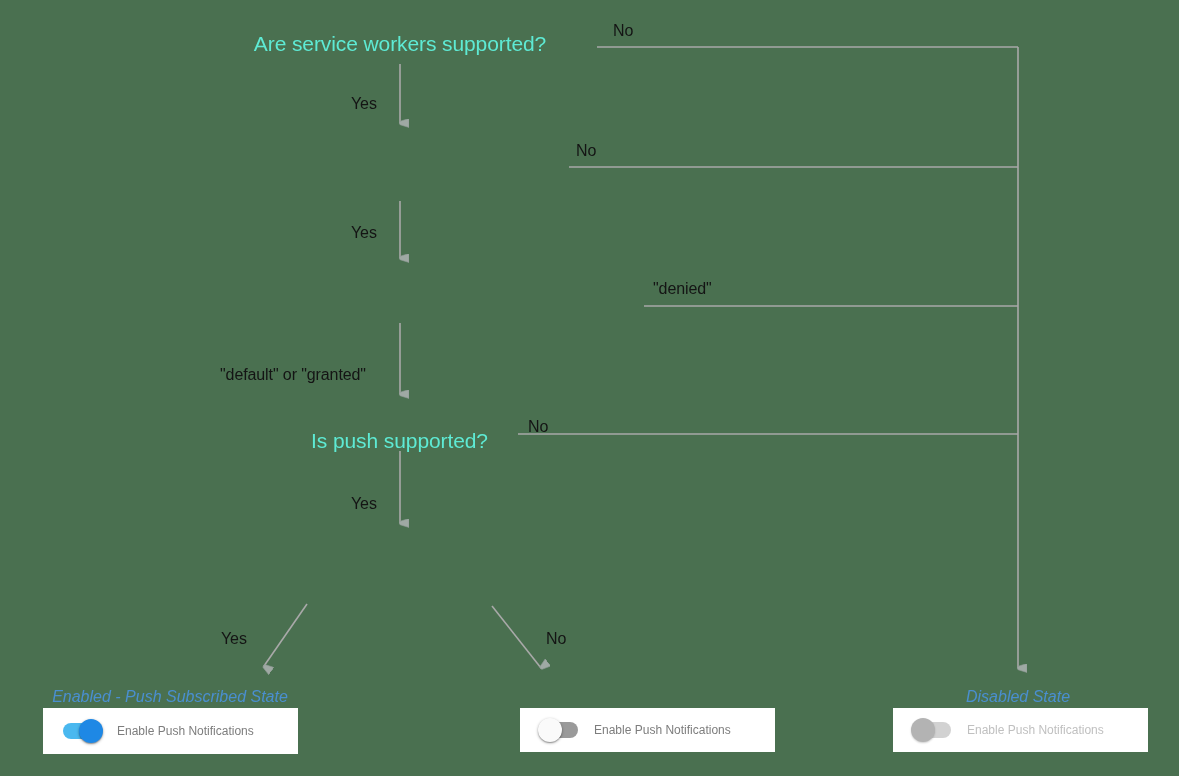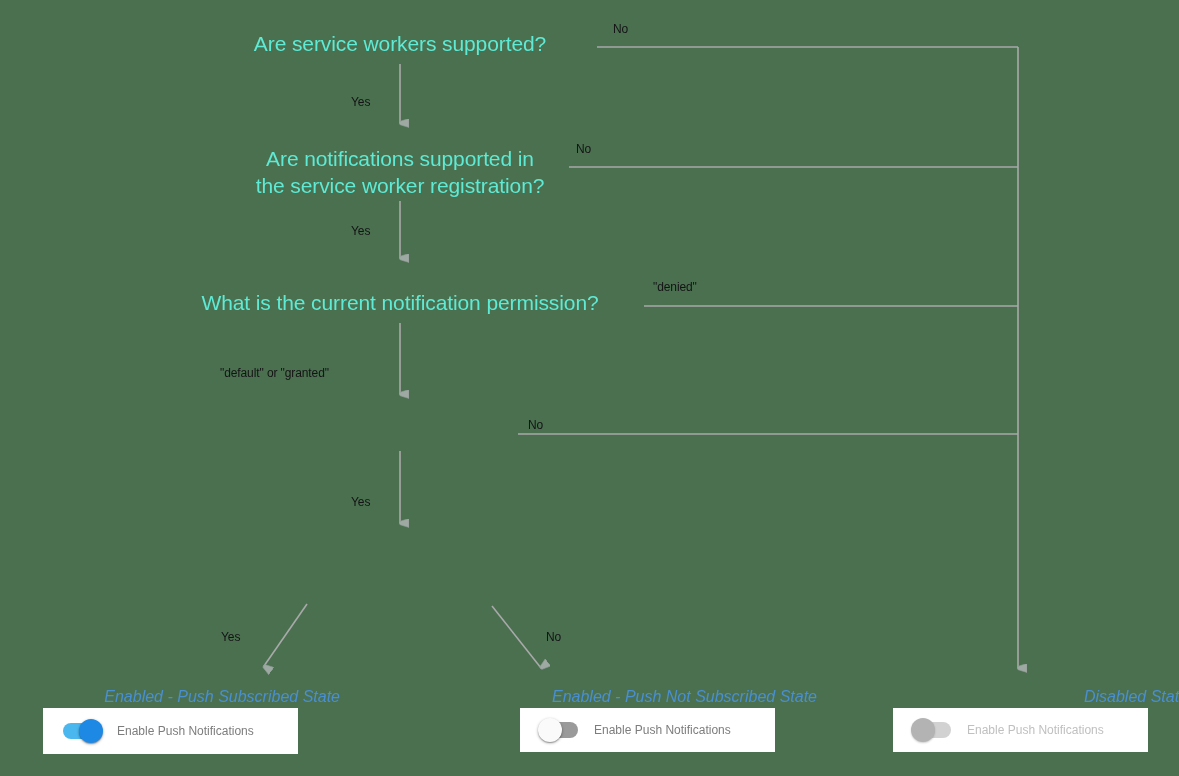--- a/index.html
+++ b/index.html
@@ -35,33 +35,33 @@
     font-size: 21px;
     font-weight: 400;
     line-height: 1.28;
     letter-spacing: -0.1px;
     white-space: pre;
     text-align: center;
   }
   .edge-label {
     position: absolute;
     color: #141414;
-    font-size: 12px;
+    font-size: 16px;
     font-weight: 400;
     white-space: pre;
     letter-spacing: -0.1px;
   }
   .state-caption {
     position: absolute;
     color: #4a8fd0;
     font-size: 16px;
     font-style: italic;
     font-weight: 400;
     white-space: pre;
-    text-align: right;
+    text-align: center;
   }
   .toggle-card {
     position: absolute;
     background: #ffffff;
     display: flex;
     align-items: center;
     box-sizing: border-box;
     padding: 0 18px;
   }
   .switch {
@@ -148,25 +148,23 @@
 
     <path d="M400,451 L400,523" stroke="#a9a9a9" stroke-width="1.6" fill="none" marker-end="url(#arrow)"></path>
 
     <path d="M307,604 L264,666" stroke="#a9a9a9" stroke-width="1.6" fill="none" marker-end="url(#arrow)"></path>
 
     <path d="M492,606 L541,668" stroke="#a9a9a9" stroke-width="1.6" fill="none" marker-end="url(#arrow)"></path>
   </svg>
 
   <div class="node-text" style="left:229px; top:31px; width:342px;">Are service workers supported?</div>
 
-  <div class="node-text" style="left:230px; top:146px; width:340px;">Are notifications supported in
-the service worker registration?</div>
-
-  <div class="node-text" style="left:169px; top:290px; width:462px;">What is the current notification permission?</div>
-
+
+
+  <div class="node-text" style="left:299px; top:428px; width:201px;">Is push supported?</div>
 
 
   <div class="edge-label" style="left:351px; top:95px;">Yes</div>
   <div class="edge-label" style="left:613px; top:22px;">No</div>
 
   <div class="edge-label" style="left:351px; top:224px;">Yes</div>
   <div class="edge-label" style="left:576px; top:142px;">No</div>
 
   <div class="edge-label" style="left:220px; top:366px;">"default" or "granted"</div>
   <div class="edge-label" style="left:653px; top:280px;">"denied"</div>
@@ -179,21 +177,20 @@
 
   <div class="state-caption" style="left:0px; top:688px; width:340px;">Enabled - Push Subscribed State</div>
   <div class="toggle-card" style="left:43px; top:708px; width:255px; height:46px;">
     <span class="switch on">
       <span class="track"></span>
       <span class="knob"></span>
     </span>
     <span class="toggle-label">Enable Push Notifications</span>
   </div>
 
-  <div class="state-caption" style="left:477px; top:688px; width:340px;">Enabled - Push Not Subscribed State</div>
   <div class="toggle-card" style="left:520px; top:708px; width:255px; height:44px;">
     <span class="switch off">
       <span class="track"></span>
       <span class="knob"></span>
     </span>
     <span class="toggle-label">Enable Push Notifications</span>
   </div>
 
   <div class="state-caption" style="left:848px; top:688px; width:340px;">Disabled State</div>
   <div class="toggle-card" style="left:893px; top:708px; width:255px; height:44px;">

